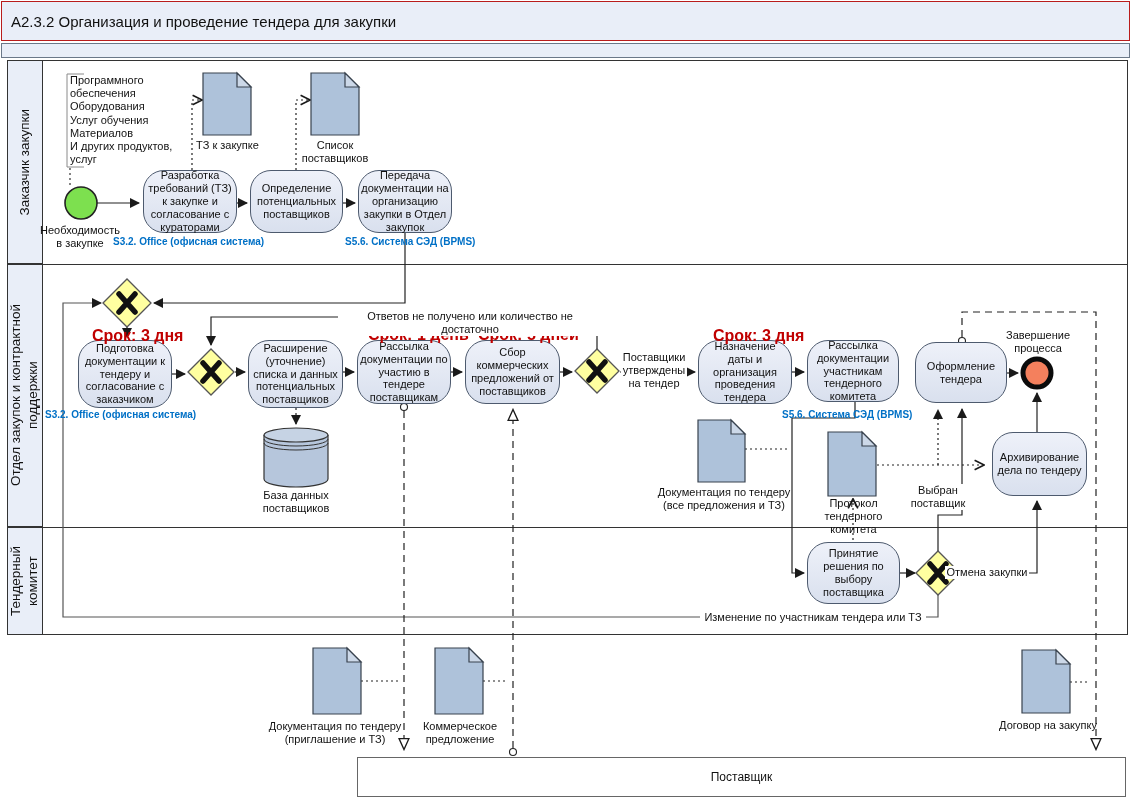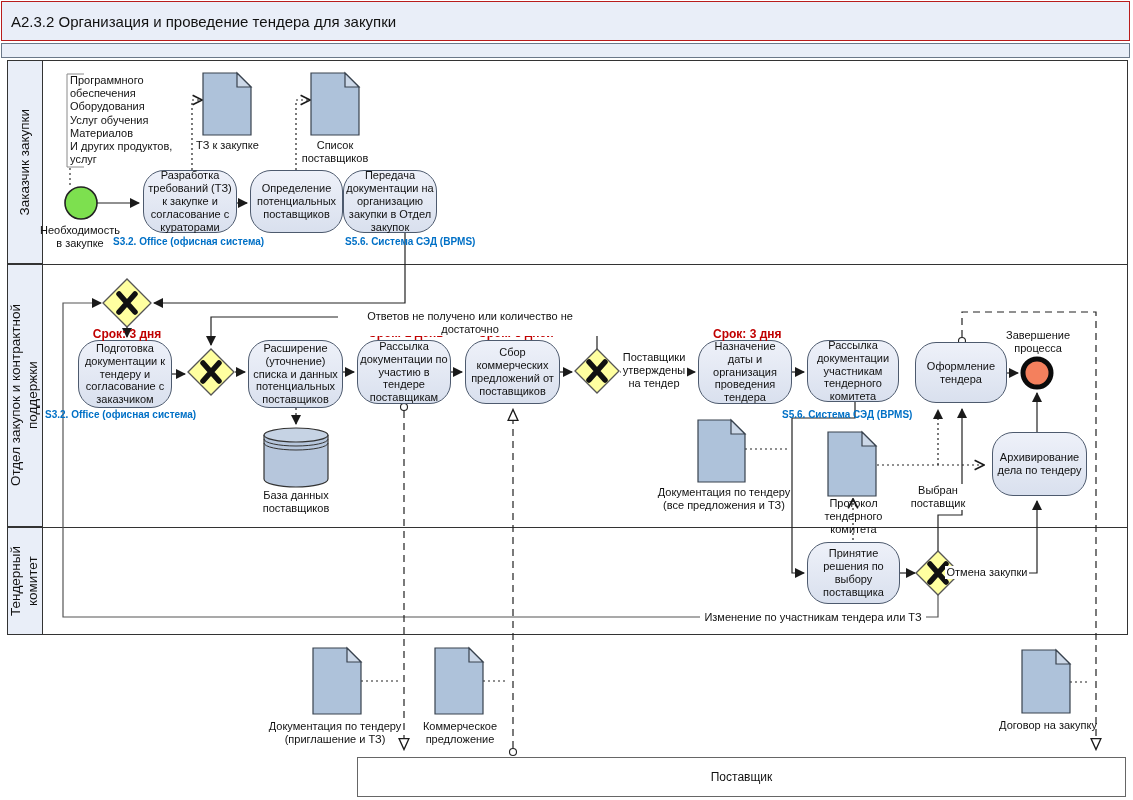--- a/index.html
+++ b/index.html
@@ -15,21 +15,21 @@
              display:flex;align-items:center;justify-content:center;overflow:hidden;}
   .lanelabel span{writing-mode:vertical-rl;transform:rotate(180deg);font-size:13.5px;line-height:1.25;
              text-align:center;white-space:pre-line;}
   .task{background:linear-gradient(#eef1f9,#d9e0ee);border:1.3px solid #4d5a6e;border-radius:21px;
         display:flex;align-items:center;justify-content:center;text-align:center;
         font-size:11px;line-height:1.18;padding:2px;box-sizing:border-box;}
   .lbl{font-size:11px;line-height:1.2;text-align:center;white-space:pre-line;}
   .lbl.left{text-align:left;}
   .onln{background:#fff;}
   .sys{font-size:10px;font-weight:bold;color:#0070c6;white-space:nowrap;}
-  .due{font-size:12px;font-weight:bold;color:#c00000;text-align:center;white-space:nowrap;}
+  .due{font-size:16px;font-weight:bold;color:#c00000;text-align:center;white-space:nowrap;}
   .supplier{border:1.2px solid #666;background:#fff;display:flex;align-items:center;justify-content:center;
             font-size:12px;box-sizing:border-box;}
   svg{position:absolute;left:0;top:0;}
 </style>
 </head>
 <body>
 
 <div id="stage">
 
   <div class="abs titlebar">
@@ -165,21 +165,21 @@
     <g>
       <path d="M264,435 L264,479 A32,8 0 0 0 328,479 L328,435" fill="#b6c6dc" stroke="#333" stroke-width="1.2"></path>
       <ellipse cx="296" cy="435" rx="32" ry="7" fill="#c6d3e4" stroke="#333" stroke-width="1.2"></ellipse>
       <path d="M264,439 A32,7 0 0 0 328,439" fill="none" stroke="#333" stroke-width="1"></path>
       <path d="M264,443 A32,7 0 0 0 328,443" fill="none" stroke="#333" stroke-width="1"></path>
     </g>
   </svg>
 
   <div class="abs task" style="left:143px;top:170px;width:94px;height:63px;">Разработка требований (ТЗ) к закупке и согласование с кураторами</div>
   <div class="abs task" style="left:250px;top:170px;width:93px;height:63px;">Определение потенциальных поставщиков</div>
-  <div class="abs task" style="left:343px;top:170px;width:94px;height:63px;">Передача документации на организацию закупки в Отдел закупок</div>
+  <div class="abs task" style="left:358px;top:170px;width:94px;height:63px;">Передача документации на организацию закупки в Отдел закупок</div>
   <div class="abs task" style="left:78px;top:340px;width:94px;height:68px;">Подготовка документации к тендеру и согласование с заказчиком</div>
   <div class="abs task" style="left:248px;top:340px;width:95px;height:68px;">Расширение (уточнение) списка и данных потенциальных поставщиков</div>
   <div class="abs task" style="left:357px;top:340px;width:94px;height:64px;">Рассылка документации по участию в тендере поставщикам</div>
   <div class="abs task" style="left:465px;top:340px;width:95px;height:64px;">Сбор коммерческих предложений от поставщиков</div>
   <div class="abs task" style="left:698px;top:340px;width:94px;height:64px;">Назначение даты и организация проведения тендера</div>
   <div class="abs task" style="left:807px;top:340px;width:92px;height:62px;">Рассылка документации участникам тендерного комитета</div>
   <div class="abs task" style="left:915px;top:342px;width:92px;height:61px;">Оформление тендера</div>
   <div class="abs task" style="left:992px;top:432px;width:95px;height:64px;">Архивирование дела по тендеру</div>
   <div class="abs task" style="left:807px;top:542px;width:93px;height:62px;">Принятие решения по выбору поставщика</div>
 

